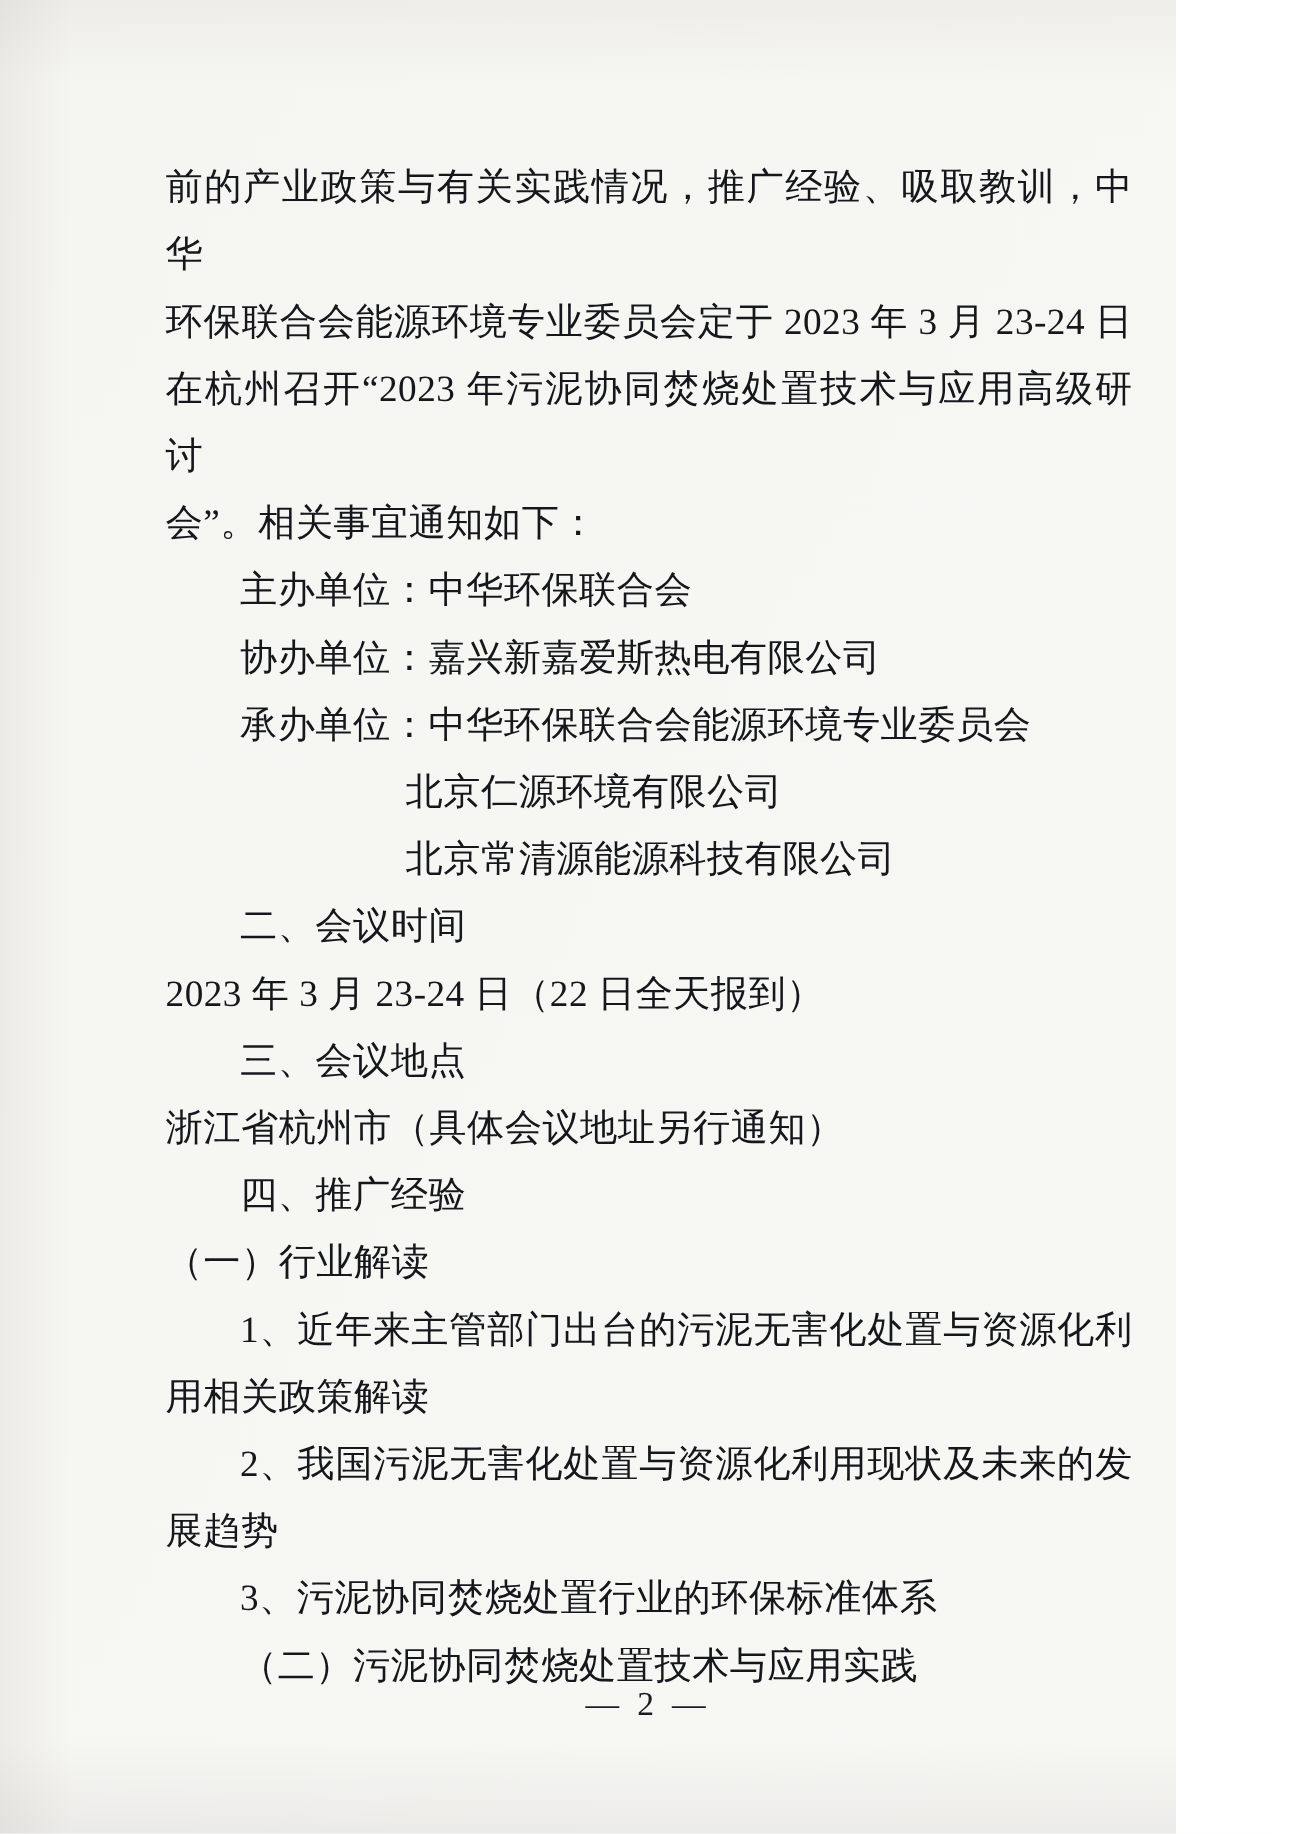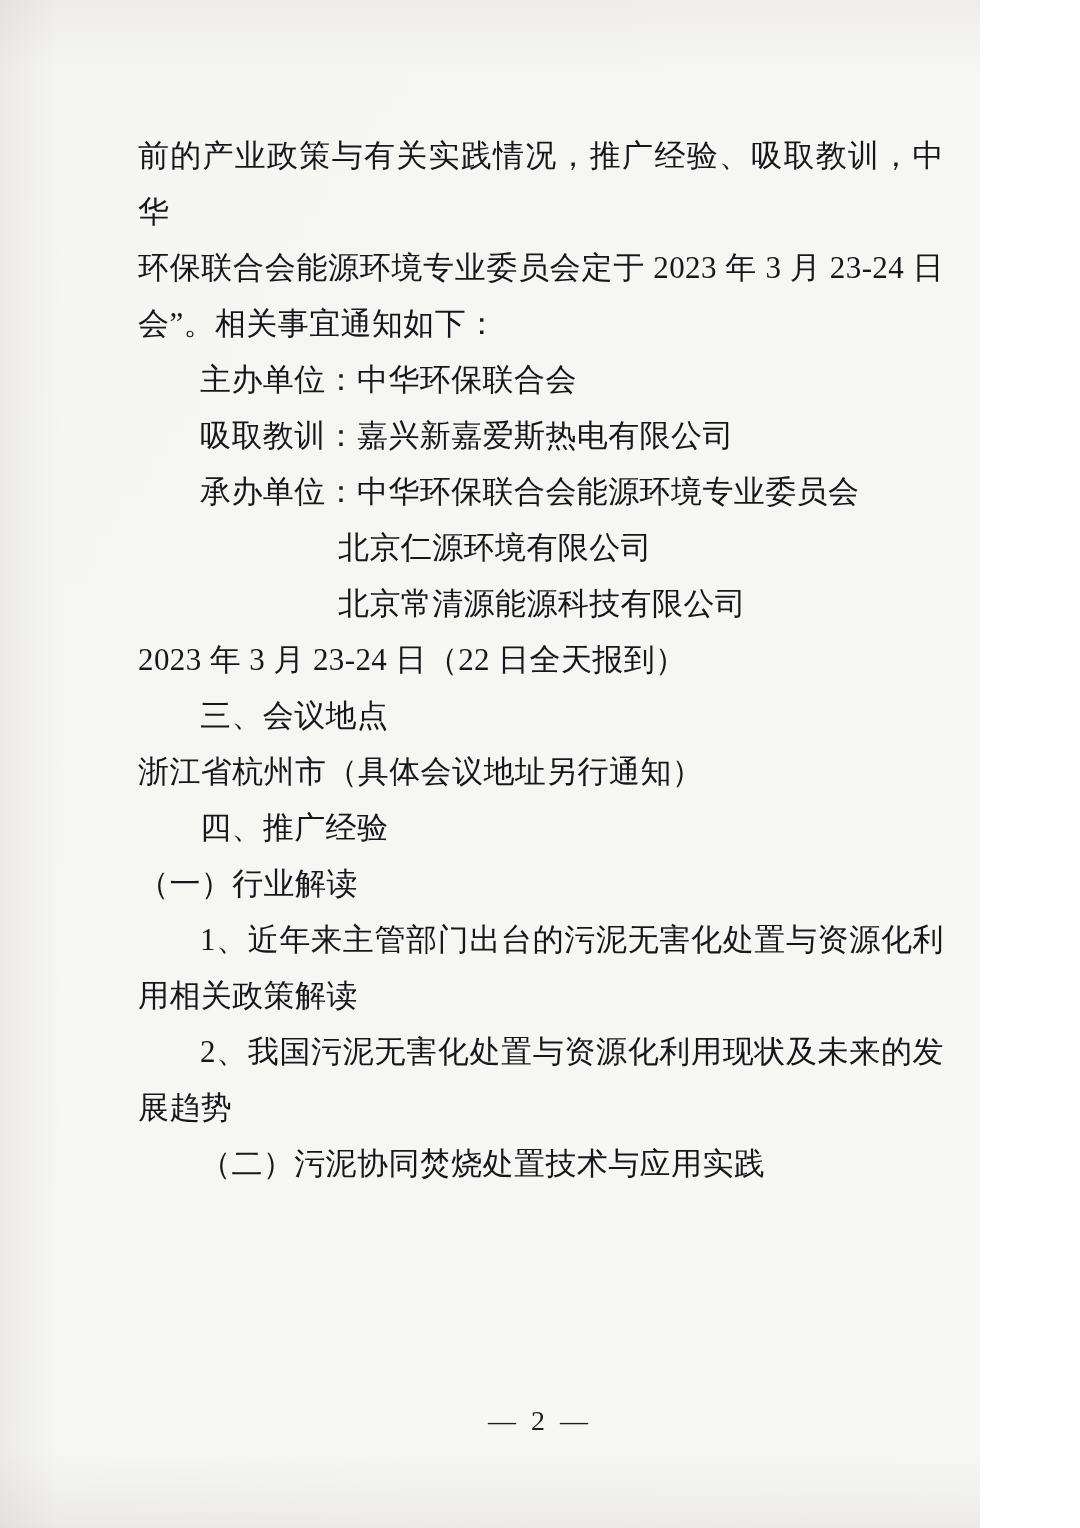--- a/index.html
+++ b/index.html
@@ -60,31 +60,34 @@
     font-family: "Liberation Serif", serif;
   }
 </style>
 </head>
 <body>
 
 <div class="page">
   <div class="content" id="body-container">
       <div class="line justify noindent">前的产业政策与有关实践情况，推广经验、吸取教训，中华</div>
       <div class="line justify noindent">环保联合会能源环境专业委员会定于 2023 年 3 月 23-24 日</div>
+      <div class="line justify noindent">在杭州召开“2023 年污泥协同焚烧处置技术与应用高级研讨</div>
       <div class="line noindent">会”。相关事宜通知如下：</div>
       <div class="line indent2">主办单位：中华环保联合会</div>
-      <div class="line indent2">吸取教训：嘉兴新嘉爱斯热电有限公司</div>
+      <div class="line indent2">协办单位：嘉兴新嘉爱斯热电有限公司</div>
       <div class="line indent2">承办单位：中华环保联合会能源环境专业委员会</div>
       <div class="line indent-sub">北京仁源环境有限公司</div>
       <div class="line indent-sub">北京常清源能源科技有限公司</div>
+      <div class="line indent1">二、会议时间</div>
       <div class="line noindent">2023 年 3 月 23-24 日（22 日全天报到）</div>
       <div class="line indent1">三、会议地点</div>
       <div class="line noindent">浙江省杭州市（具体会议地址另行通知）</div>
       <div class="line indent1">四、推广经验</div>
       <div class="line noindent">（一）行业解读</div>
       <div class="line justify indent1">1、近年来主管部门出台的污泥无害化处置与资源化利</div>
       <div class="line noindent">用相关政策解读</div>
       <div class="line justify indent1">2、我国污泥无害化处置与资源化利用现状及未来的发</div>
       <div class="line noindent">展趋势</div>
+      <div class="line indent1">3、污泥协同焚烧处置行业的环保标准体系</div>
       <div class="line indent1">（二）污泥协同焚烧处置技术与应用实践</div>
     </div>
   <div class="footer">— 2 —</div>
 </div>
 
 </body></html>

